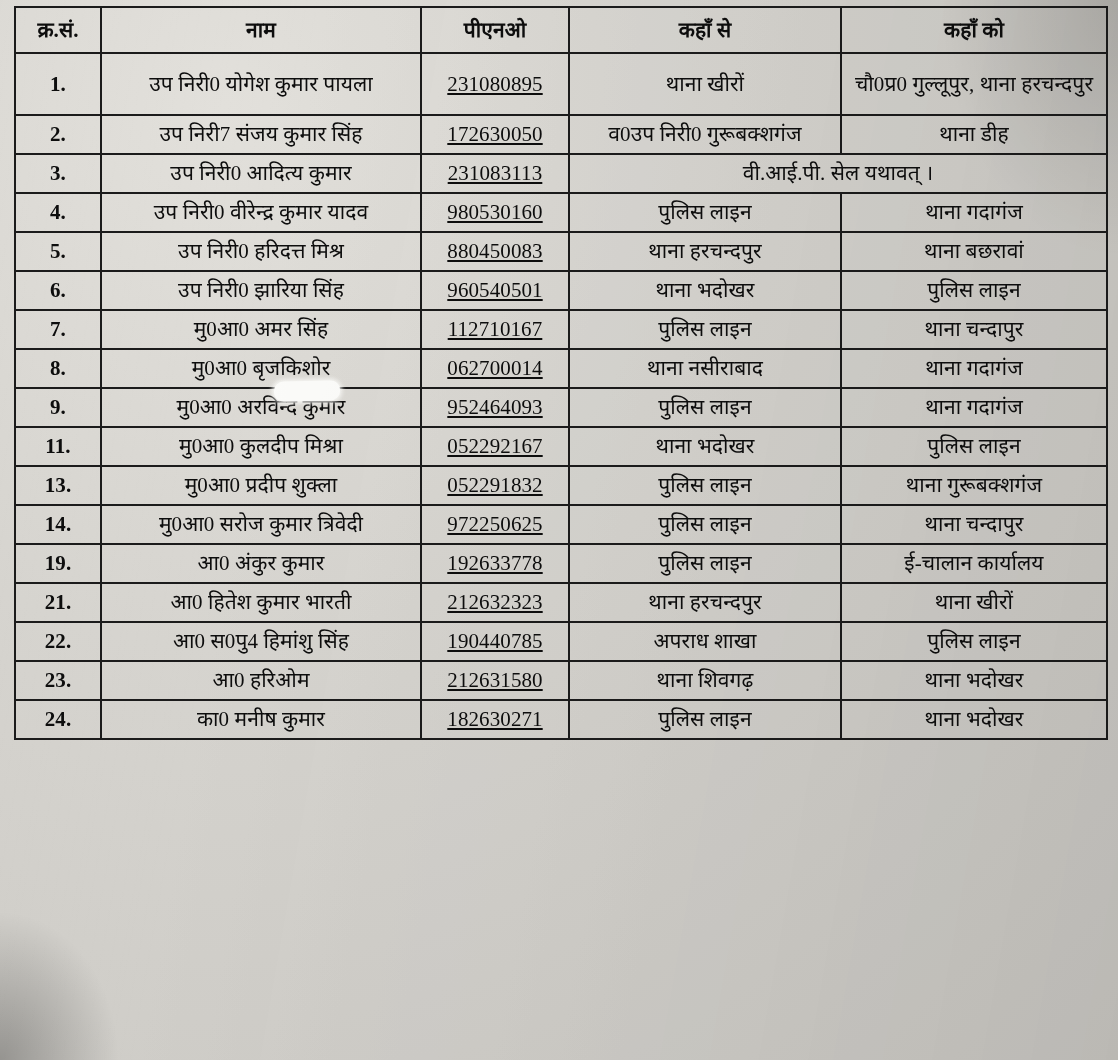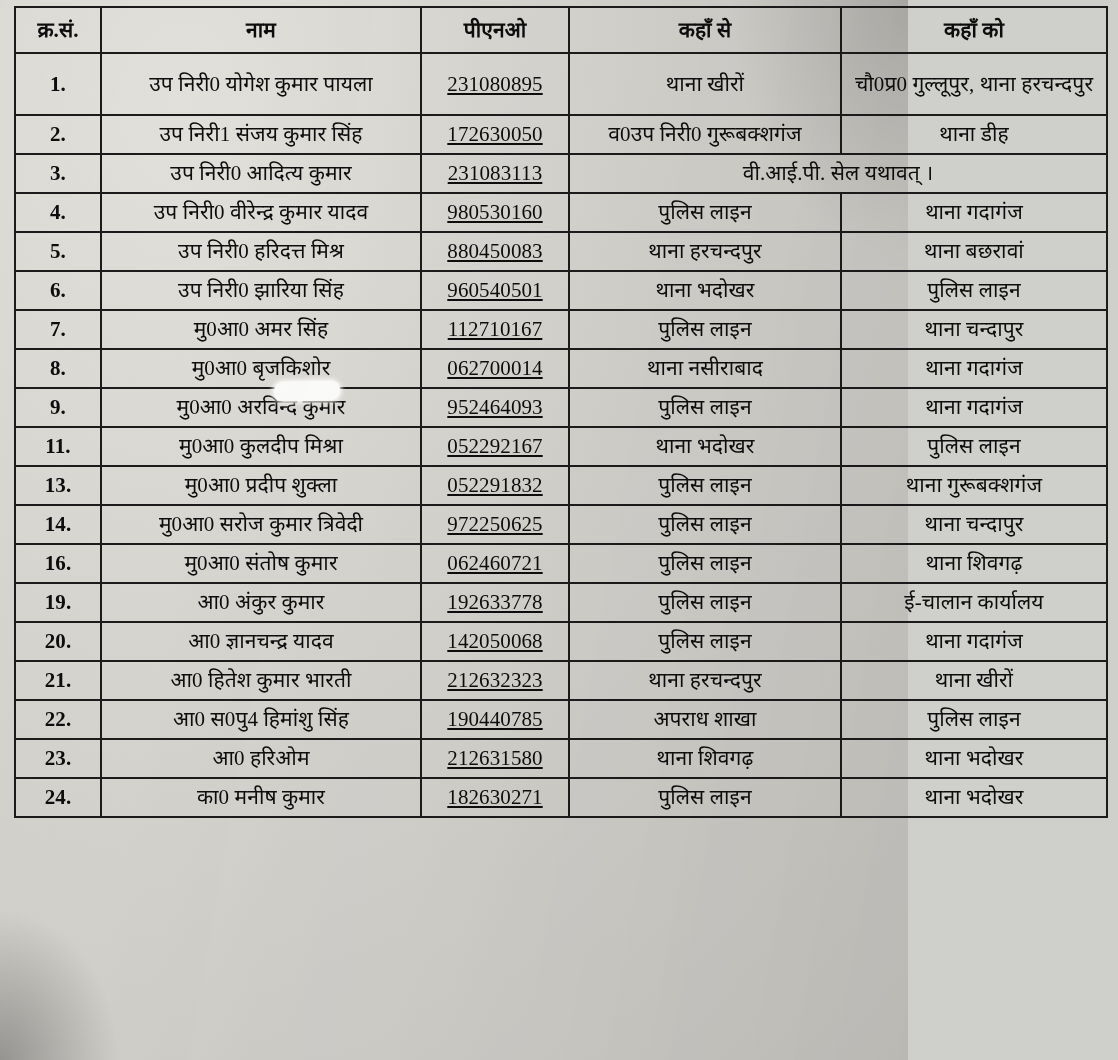--- a/index.html
+++ b/index.html
@@ -8,21 +8,21 @@
     background: #cfcfcb;
   }
   body {
     width: 1118px;
     height: 1060px;
     overflow: hidden;
     font-family: "Liberation Serif", serif;
   }
   .page {
     position: relative;
-    width: 908px;
+    width: 1118px;
     height: 1060px;
     background: #d2d0cb;
     background-image:
       radial-gradient(ellipse at 20% 10%, #e2e0db 0%, #d6d4cf 40%, #c9c7c2 100%);
   }
   
   .page::after {
     content: "";
     position: absolute;
     inset: 0;
@@ -127,21 +127,21 @@
     <tbody id="tbody">
         <tr class="tall">
           <td class="sn">1.</td>
           <td class="name">उप निरी0 योगेश कुमार पायला</td>
           <td class="pno">231080895</td>
           <td>थाना खीरों</td>
           <td>चौ0प्र0 गुल्लूपुर, थाना हरचन्दपुर</td>
         </tr>
         <tr>
           <td class="sn">2.</td>
-          <td class="name">उप निरी1 संजय कुमार सिंह</td>
+          <td class="name">उप निरी7 संजय कुमार सिंह</td>
           <td class="pno">172630050</td>
           <td>व0उप निरी0 गुरूबक्शगंज</td>
           <td>थाना डीह</td>
         </tr>
         <tr>
           <td class="sn">3.</td>
           <td class="name">उप निरी0 आदित्य कुमार</td>
           <td class="pno">231083113</td>
           <td colspan="2">वी.आई.पी. सेल यथावत् ।</td>
         </tr>
@@ -202,39 +202,25 @@
           <td>थाना गुरूबक्शगंज</td>
         </tr>
         <tr>
           <td class="sn">14.</td>
           <td class="name">मु0आ0 सरोज कुमार त्रिवेदी</td>
           <td class="pno">972250625</td>
           <td>पुलिस लाइन</td>
           <td>थाना चन्दापुर</td>
         </tr>
         <tr>
-          <td class="sn">16.</td>
-          <td class="name">मु0आ0 संतोष कुमार</td>
-          <td class="pno">062460721</td>
-          <td>पुलिस लाइन</td>
-          <td>थाना शिवगढ़</td>
-        </tr>
-        <tr>
           <td class="sn">19.</td>
           <td class="name">आ0 अंकुर कुमार</td>
           <td class="pno">192633778</td>
           <td>पुलिस लाइन</td>
           <td>ई-चालान कार्यालय</td>
-        </tr>
-        <tr>
-          <td class="sn">20.</td>
-          <td class="name">आ0 ज्ञानचन्द्र यादव</td>
-          <td class="pno">142050068</td>
-          <td>पुलिस लाइन</td>
-          <td>थाना गदागंज</td>
         </tr>
         <tr>
           <td class="sn">21.</td>
           <td class="name">आ0 हितेश कुमार भारती</td>
           <td class="pno">212632323</td>
           <td>थाना हरचन्दपुर</td>
           <td>थाना खीरों</td>
         </tr>
         <tr>
           <td class="sn">22.</td>

